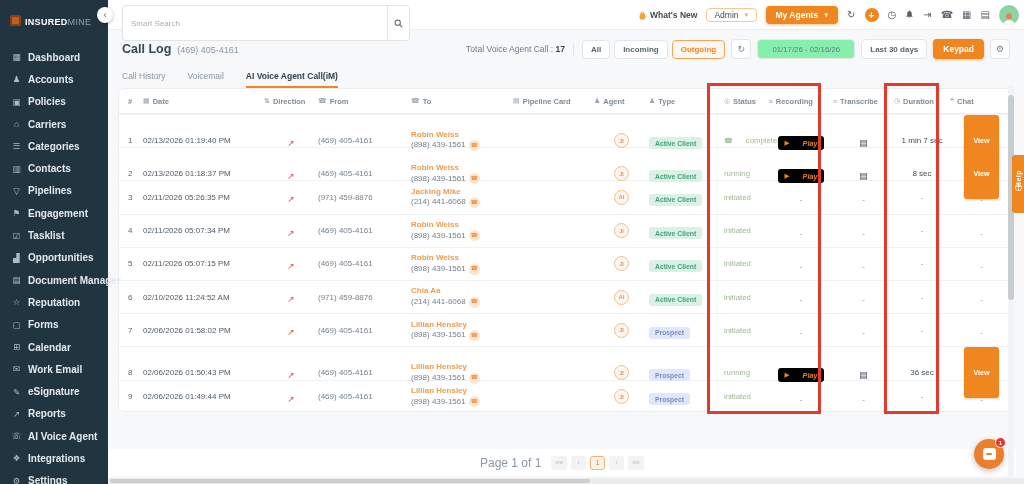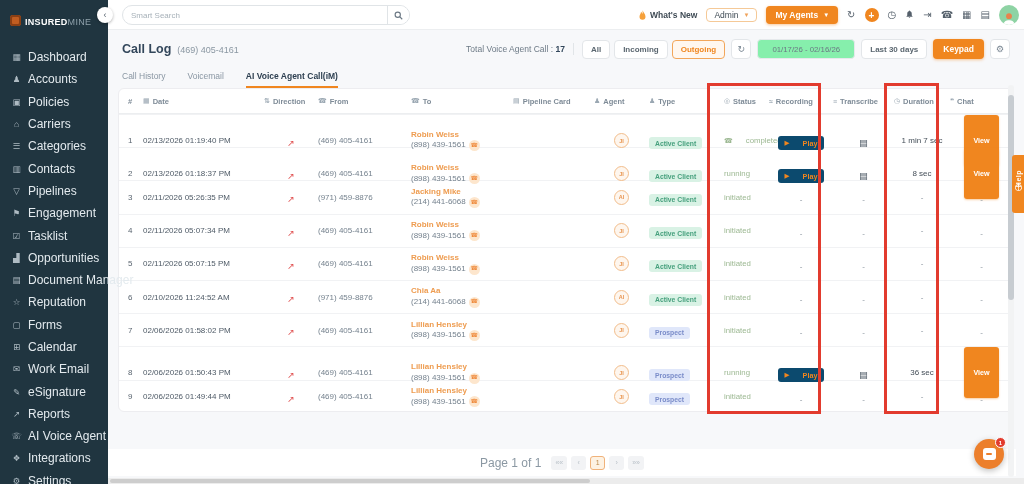--- a/index.html
+++ b/index.html
@@ -9,28 +9,28 @@
 
   
   .sidebar{position:absolute;left:0;top:0;width:108px;height:484px;background:#203540;z-index:3;}
   .logo{display:flex;align-items:center;gap:4px;padding:11px 0 0 10px;}
   .logo-mark{width:11px;height:11px;border-radius:3px;background:#c05d21;box-shadow:inset 0 0 0 2px #8a3f14;}
   .logo-bold{font-size:9px;font-weight:bold;color:#fff;letter-spacing:.3px;}
   .logo-light{font-size:9px;color:#8fa1ab;letter-spacing:.3px;}
   .nav{display:flex;flex-direction:column;margin-top:17px;}
   .nav-item{display:flex;align-items:center;gap:6px;height:22.3px;padding-left:11px;cursor:pointer;}
   .nav-ic{width:11px;font-size:8.5px;color:#aebbc3;text-align:center;flex:0 0 11px;}
-  .nav-lb{font-size:12px;font-weight:400;color:#e3eaee;white-space:nowrap;}
+  .nav-lb{font-size:10px;font-weight:700;color:#e3eaee;white-space:nowrap;}
   .collapse{position:absolute;left:97px;top:7px;width:16px;height:16px;border-radius:50%;background:#fff;
             box-shadow:0 1px 3px rgba(0,0,0,.3);z-index:5;display:flex;align-items:center;justify-content:center;
             font-size:9px;color:#5a6670;cursor:pointer;}
 
   
   .topbar{position:absolute;left:108px;top:0;width:916px;height:30px;background:#fff;border-bottom:1px solid #eceef0;z-index:2;}
-  .search{position:absolute;left:14px;top:5px;width:288px;height:20px;border:1px solid #e0e4e7;border-radius:10px;
+  .search{position:absolute;left:14px;top:5px;width:288px;height:36px;border:1px solid #e0e4e7;border-radius:4px;
           display:flex;background:#fff;overflow:hidden;}
   .search input{flex:1;border:0;outline:0;padding:0 8px;font-size:8px;color:#333;font-family:inherit;background:transparent;}
   .search input::placeholder{color:#a7b1b9;}
   .search-btn{width:22px;border-left:1px solid #e0e4e7;display:flex;align-items:center;justify-content:center;cursor:pointer;background:#fff;}
   .tb-right{position:absolute;right:5px;top:0;height:30px;display:flex;align-items:center;gap:9px;}
   .whats-new{display:flex;align-items:center;gap:3px;font-size:8.5px;color:#3f4b55;font-weight:600;cursor:pointer;}
   .admin{border:1px solid #f5c997;border-radius:4px;padding:1px 7px;font-size:8.5px;color:#3f4b55;display:flex;gap:5px;
          align-items:center;cursor:pointer;background:#fff;}
   .caret{font-size:6px;color:#f0a35c;}
   .my-agents{background:#f0861f;color:#fff;border-radius:4px;padding:4px 9px;font-size:8.5px;font-weight:700;display:flex;
@@ -84,22 +84,22 @@
   .to-row2{display:flex;align-items:center;gap:3px;font-size:8px;color:#75828e;line-height:1.3;}
   .call-chip{width:11px;height:11px;border-radius:50%;background:#fde6cd;color:#ef8c3f;font-size:6px;display:flex;
              align-items:center;justify-content:center;cursor:pointer;}
   .agent-badge{width:15px;height:15px;border-radius:50%;border:1px solid #f2bd8b;background:#fef6ee;color:#e89550;
                font-size:5.5px;font-weight:700;display:flex;align-items:center;justify-content:center;margin:0 auto;}
   .badge{display:inline-block;padding:2.5px 6px;border-radius:3px;font-size:6.8px;font-weight:700;}
   .badge-green{background:#d9f2e5;color:#46a07d;}
   .badge-lav{background:#e0e7fa;color:#7a8cc9;}
   .status{display:flex;align-items:center;gap:13px;font-size:7.8px;color:#9cb892;}
   .status-call{font-size:7px;color:#9cb892;}
-  .play-btn{display:inline-flex;align-items:center;gap:13px;background:#0c4a6e;border-radius:3px;padding:2.5px 7px;
-            color:#f0861f;font-size:7.2px;font-weight:700;cursor:pointer;}
+  .play-btn{display:inline-flex;align-items:center;gap:13px;background:#000000;border-radius:3px;padding:2.5px 7px;
+            color:#f0861f;font-size:7.2px;font-weight:700;cursor:pointer;font-style:italic;}
   .play-tri{font-size:6.5px;}
   .doc-ic{font-size:9.5px;color:#55606b;cursor:pointer;}
   .dash{color:#8a949e;font-size:8px;}
   .c-dur{font-size:8px;color:#444e58;}
   .view-btn{display:inline-block;background:#f0861f;color:#fff;border-radius:3px;padding:21px 9px;font-size:7.2px;
             font-weight:700;cursor:pointer;box-shadow:0 1px 2px rgba(240,134,31,.4);}
 
   
   .red-box{position:absolute;border:3px solid #e23b2e;z-index:5;pointer-events:none;}
   #box-status-rec{left:599px;top:53px;width:114px;height:331px;}

